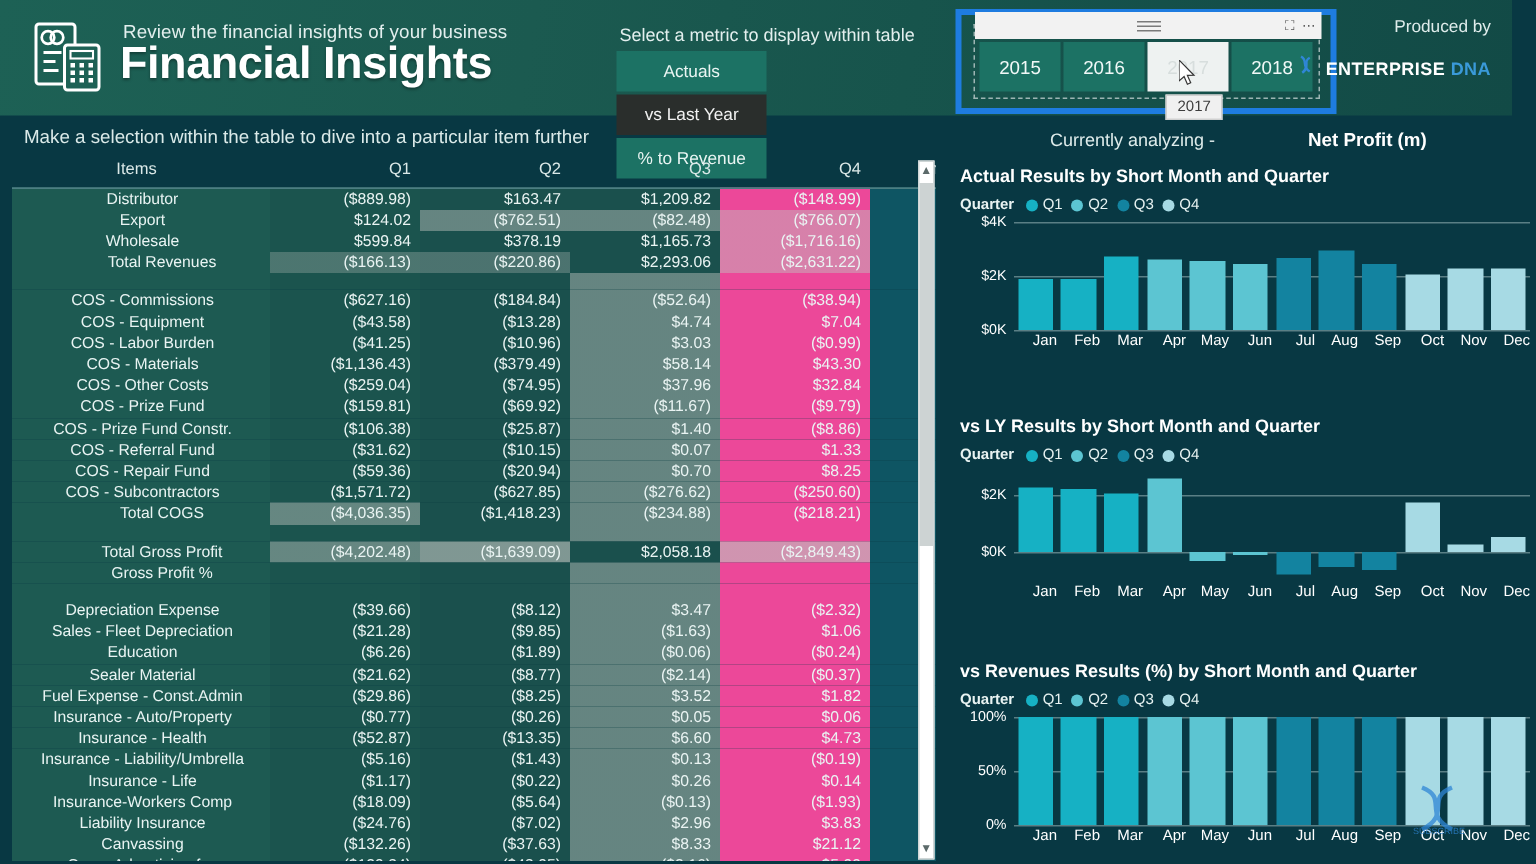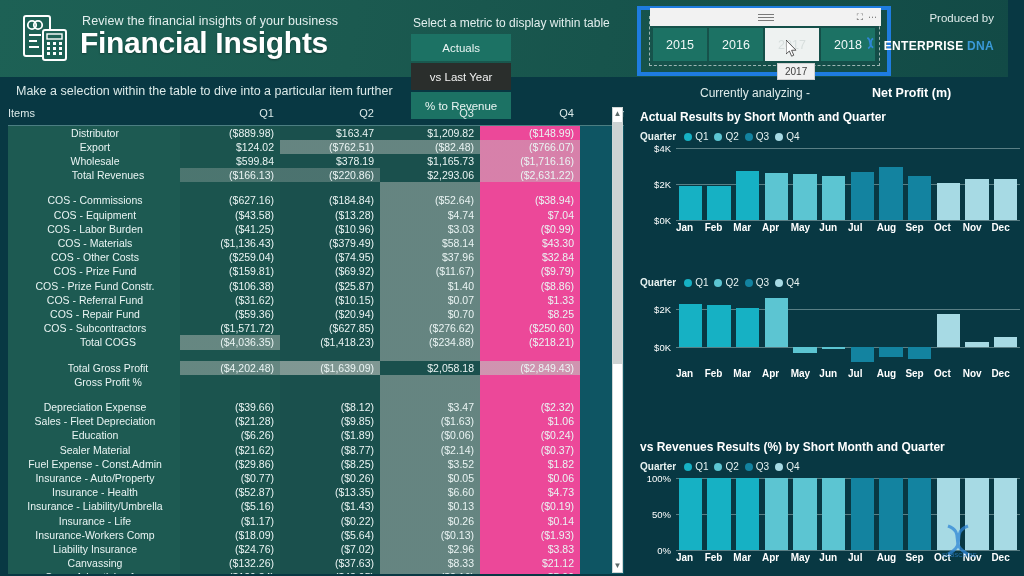--- a/index.html
+++ b/index.html
@@ -89,21 +89,21 @@
   }
   .table-wrap {
     position: absolute; left: 8px; top: 104px; width: 616px; height: 470px;
     overflow: hidden;
   }
   table.fin { width: 604px; border-collapse: collapse; table-layout: fixed; }
   table.fin th {
     font-size: 11px; font-weight: normal; color: #dbe9e8; text-align: right;
     padding: 2px 6px 5px 0; border-bottom: 1px solid #4c7e82; height: 21px;
   }
-  table.fin th.items { text-align: left; }
+  table.fin th.items { text-align: center; }
   table.fin td {
     font-size: 10.5px; color: #eaf4f3; text-align: right; height: 14.2px;
     padding: 0 6px 0 0; line-height: 14.2px; white-space: nowrap;
   }
   table.fin td.lbl { text-align: center; padding-left: 8px; color: #e9f4f3; }
   table.fin td.lbl.ind { padding-left: 34px; }
   .c-items { width: 172px; }
   .c-q { width: 100px; }
   .c-tot { width: 104px; }
 
@@ -141,21 +141,21 @@
   .dot { width: 8px; height: 8px; border-radius: 50%; display: inline-block; }
 
   .plot { position: relative; }
   .yax { position: absolute; left: 0; top: 0; width: 34px; height: 100%; }
   .ytick { position: absolute; right: 3px; font-size: 9.5px; color: #ffffff; transform: translateY(-50%); }
   .grid { position: absolute; left: 36px; right: 0; height: 1px; background: rgba(190,215,215,.45); }
   .bars { position: absolute; left: 36px; right: 0; top: 0; bottom: 0; display: flex; align-items: flex-end; }
   .bslot { flex: 1; height: 100%; position: relative; }
   .bar { position: absolute; left: 9%; width: 82%; }
   .xax { position: absolute; left: 36px; right: 0; display: flex; }
-  .xlab { flex: 1; text-align: left; font-size: 10px; font-weight: bold; color: #ffffff; }
+  .xlab { flex: 1; text-align: right; font-size: 10px; font-weight: normal; color: #ffffff; }
   .watermark { position: absolute; right: 40px; bottom: 4px; opacity: .75; }
 </style>
 </head>
 <body>
 
 <div id="app">
 
   <div class="header">
     <div class="brand-icon">
       <svg viewBox="0 0 52 52" width="52" height="52">
@@ -606,20 +606,21 @@
             <div class="xlab">Jul</div>
             <div class="xlab">Aug</div>
             <div class="xlab">Sep</div>
             <div class="xlab">Oct</div>
             <div class="xlab">Nov</div>
             <div class="xlab">Dec</div>
           </div>
         </div>
       </div>
       <div class="chart-block" style="top: 277px;">
+        <div class="ch-title">vs LY Results by Short Month and Quarter</div>
         <div class="legend">
           <span class="lg-ttl">Quarter</span>
           <span class="lg-item">
             <span class="dot" style="background: rgb(22, 177, 196);"></span>
             <span>Q1</span>
           </span>
           <span class="lg-item">
             <span class="dot" style="background: rgb(92, 197, 210);"></span>
             <span>Q2</span>
           </span>

